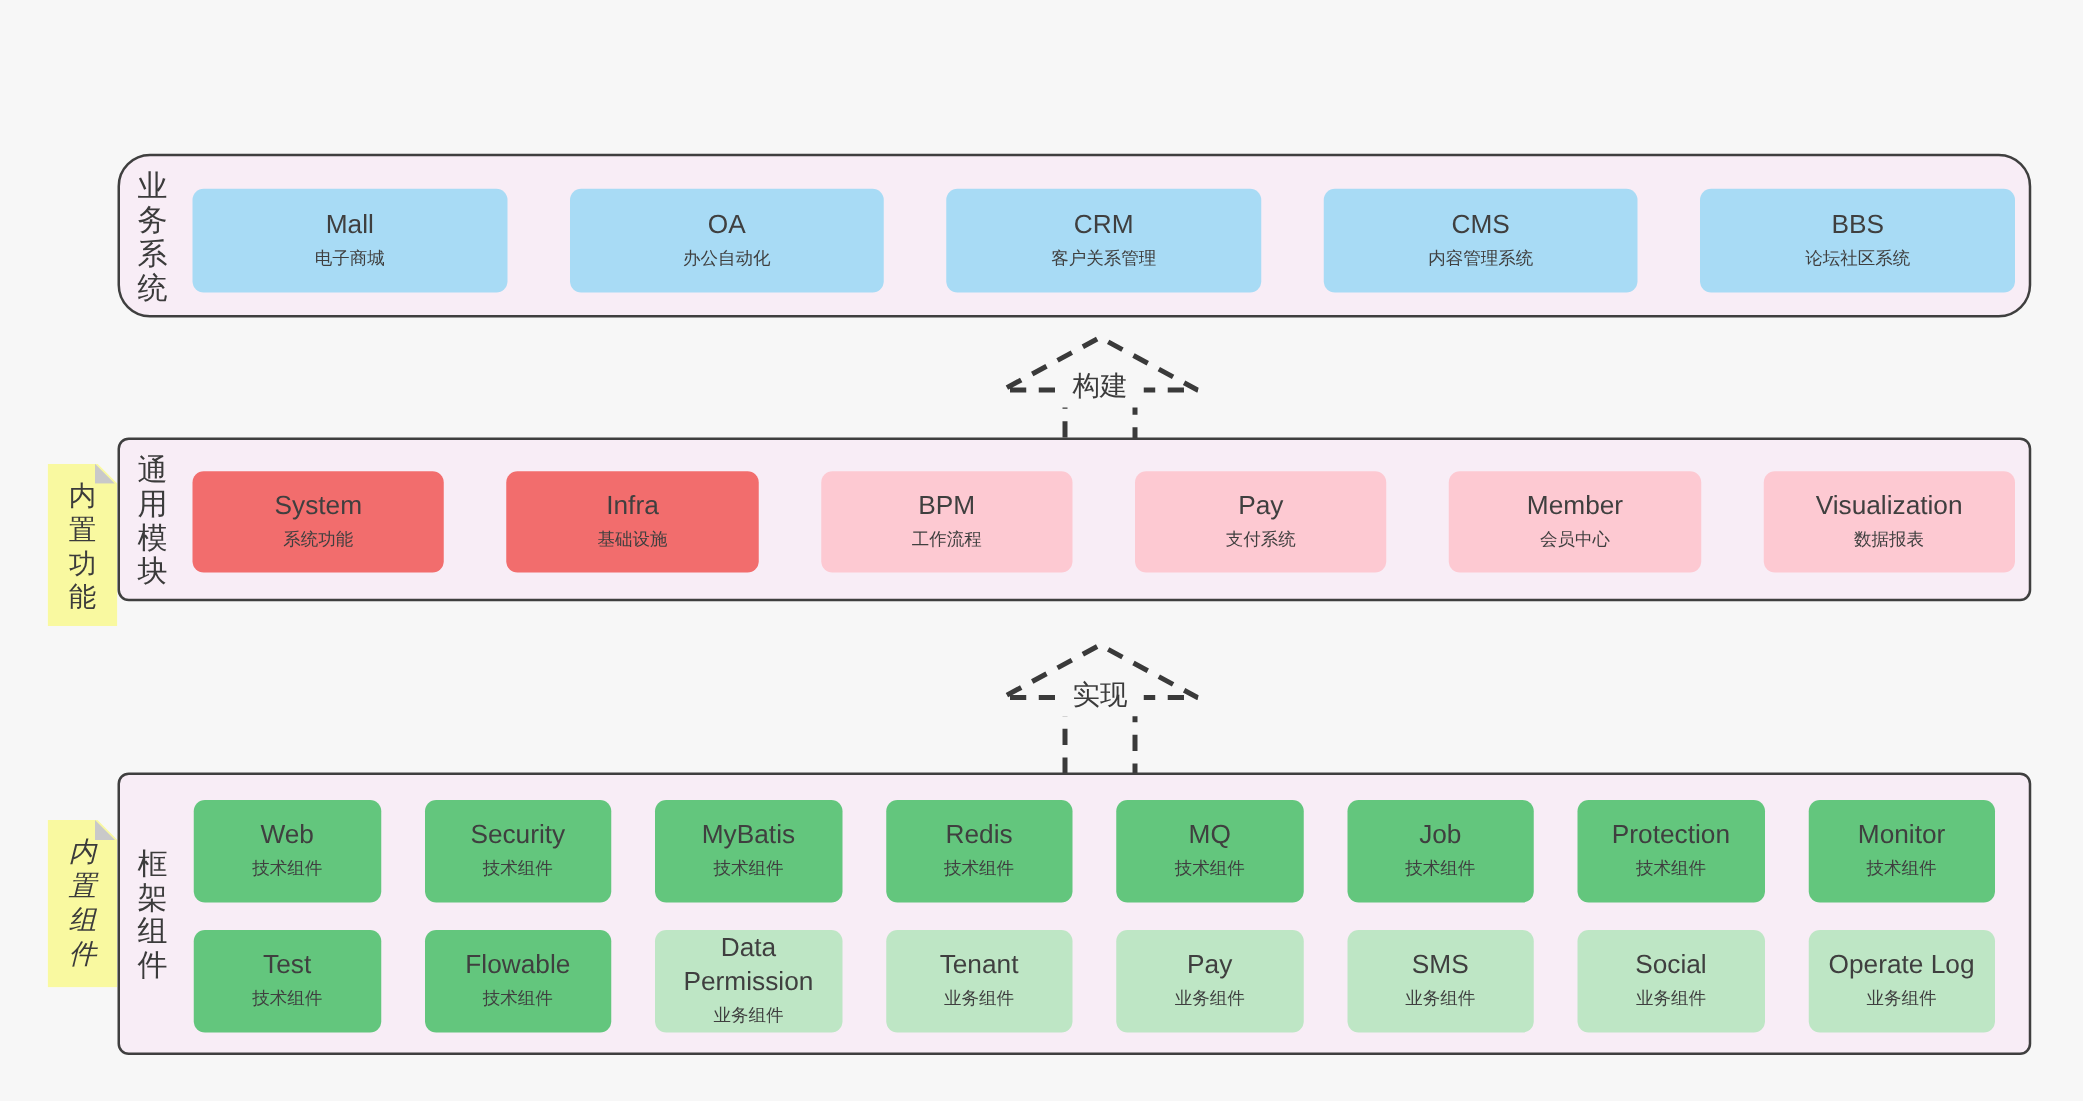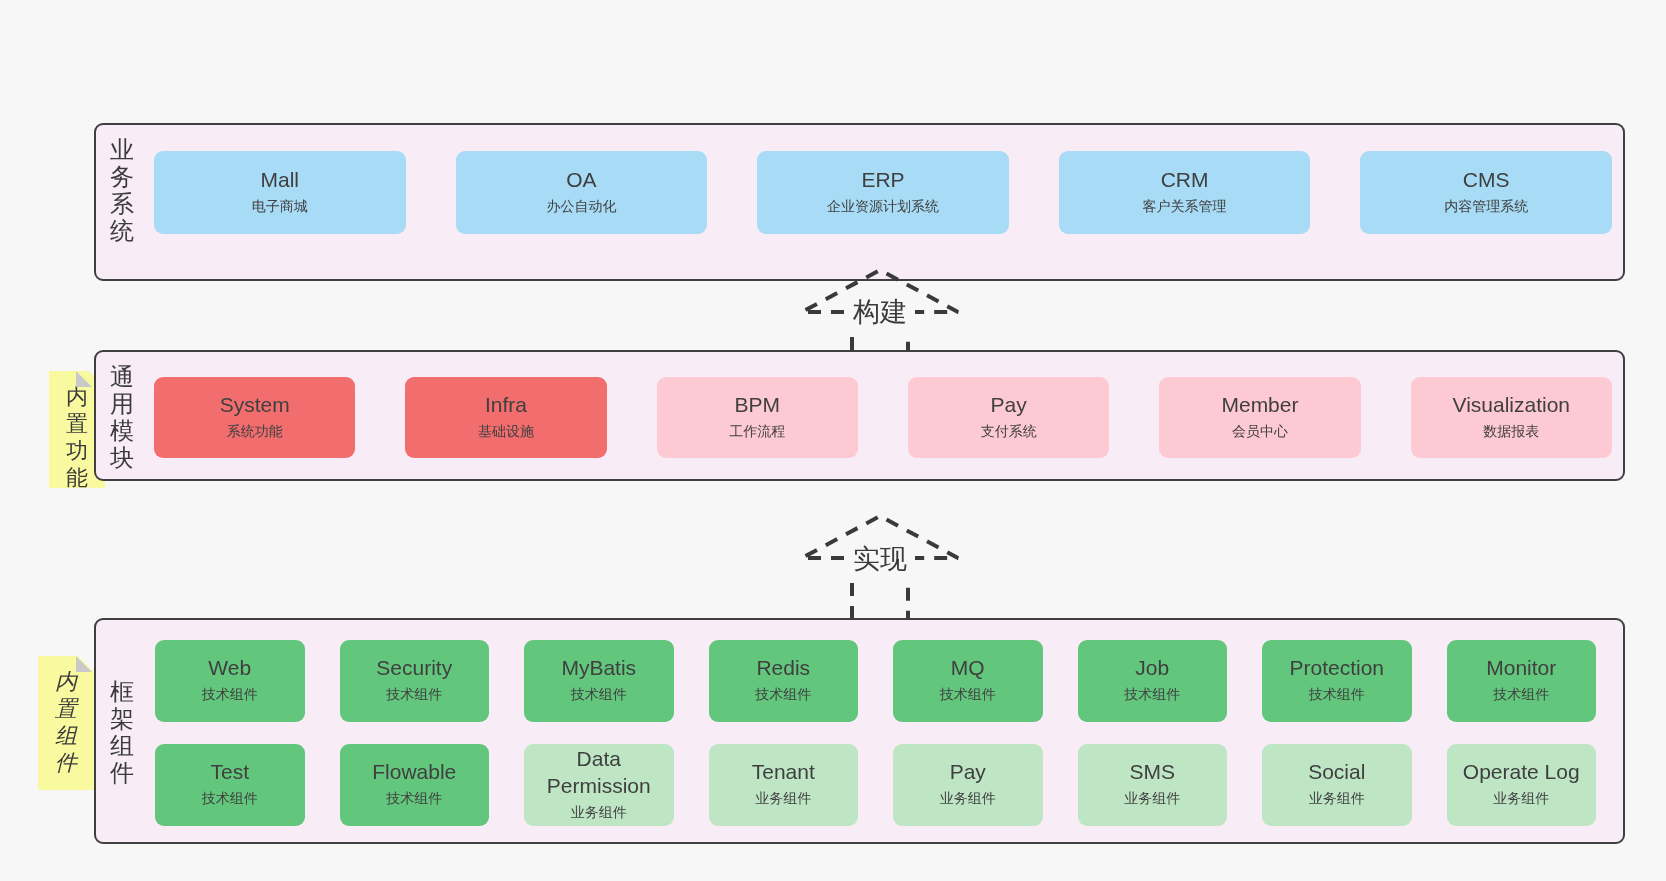--- a/index.html
+++ b/index.html
@@ -1,21 +1,21 @@
 <!DOCTYPE html>
 <html><head>
 <meta charset="utf-8">
 <style>
   html,body{margin:0;padding:0;background:#f7f7f7;}
   #stage{position:relative;width:1666px;height:881px;background:#f7f7f7;overflow:hidden;
          font-family:"Liberation Sans","DejaVu Sans",sans-serif;color:#3f3f3f;}
 
   .panel{position:absolute;left:94px;width:1531px;background:#f8edf6;
          border:2px solid #3f3f3f;border-radius:9px;box-sizing:border-box;}
-  #panel-business{top:123px;height:158px;}
+  #panel-business{top:123px;height:131px;border-radius:26px;}
   #panel-modules{top:350px;height:131px;}
   #panel-framework{top:618px;height:226px;}
 
   .vlabel{position:absolute;left:12px;width:28px;font-size:24px;line-height:27px;
           word-break:break-all;text-align:center;color:#3b3b3b;}
   #panel-business .vlabel{top:11px;}
   #panel-modules .vlabel{top:11px;}
   #panel-framework .vlabel{top:58px;}
 
   .row{position:absolute;display:flex;}
@@ -30,32 +30,32 @@
        justify-content:center;text-align:center;font-size:21px;line-height:27px;}
   .box .cn{font-size:14px;}
   .blue{background:#a8dbf5;}
   .red{background:#f26d6d;}
   .pink{background:#fdc9d2;}
   .green{background:#63c67d;}
   .green-light{background:#bee6c5;}
 
   .sticky{position:absolute;left:38px;width:56px;background:#f9f9a0;
           clip-path:polygon(0 0,calc(100% - 16px) 0,100% 16px,100% 100%,0 100%);}
-  #sticky-modules{top:371px;height:117px;margin-left:11px;}
+  #sticky-modules{top:371px;height:130px;}
   #sticky-framework{top:656px;height:134px;font-style:italic;}
   .sticky .stext{display:block;margin:12px auto 0;width:26px;font-size:22px;line-height:27px;
           word-break:break-all;text-align:center;color:#3b3b3b;}
   .fold{position:absolute;top:0;right:0;width:16px;height:16px;background:#c9c9c9;
         clip-path:polygon(0 0,100% 100%,0 100%);}
 
   .arrow-svg{position:absolute;left:795px;width:170px;height:117px;}
   #arrow-build{top:256px;}
   #arrow-impl{top:502px;}
   .arrow-svg path{fill:none;stroke:#3a3a3a;stroke-width:4;stroke-dasharray:13 10;}
-  .arrow-label{position:absolute;left:845px;width:70px;text-align:center;font-size:27px;
+  .arrow-label{position:absolute;left:845px;width:70px;text-align:center;font-size:22px;
                background:#f7f7f7;padding:2px 0;color:#3b3b3b;}
   #arrow-build-label{top:292px;}
   #arrow-impl-label{top:539px;text-align:center;}
 </style>
 </head>
 <body>
 
 <div id="stage">
 
   <div class="panel" id="panel-business">
@@ -63,30 +63,30 @@
     <div class="row row6">
       <div class="box blue">
         <span>Mall</span>
         <span class="cn">电子商城</span>
       </div>
       <div class="box blue">
         <span>OA</span>
         <span class="cn">办公自动化</span>
       </div>
       <div class="box blue">
-        <span>ERP</span>
-        <span class="cn">企业资源计划系统</span>
-      </div>
-      <div class="box blue">
         <span>CRM</span>
         <span class="cn">客户关系管理</span>
       </div>
       <div class="box blue">
         <span>CMS</span>
         <span class="cn">内容管理系统</span>
+      </div>
+      <div class="box blue">
+        <span>BBS</span>
+        <span class="cn">论坛社区系统</span>
       </div>
     </div>
   </div>
 
   <svg class="arrow-svg" id="arrow-build" viewBox="0 0 170 117">
     <path d="M57,117 V56 H7 L85,14 L163,56 H113 V117"></path>
   </svg>
   <div class="arrow-label" id="arrow-build-label">构建</div>
 
   <div class="sticky" id="sticky-modules">

